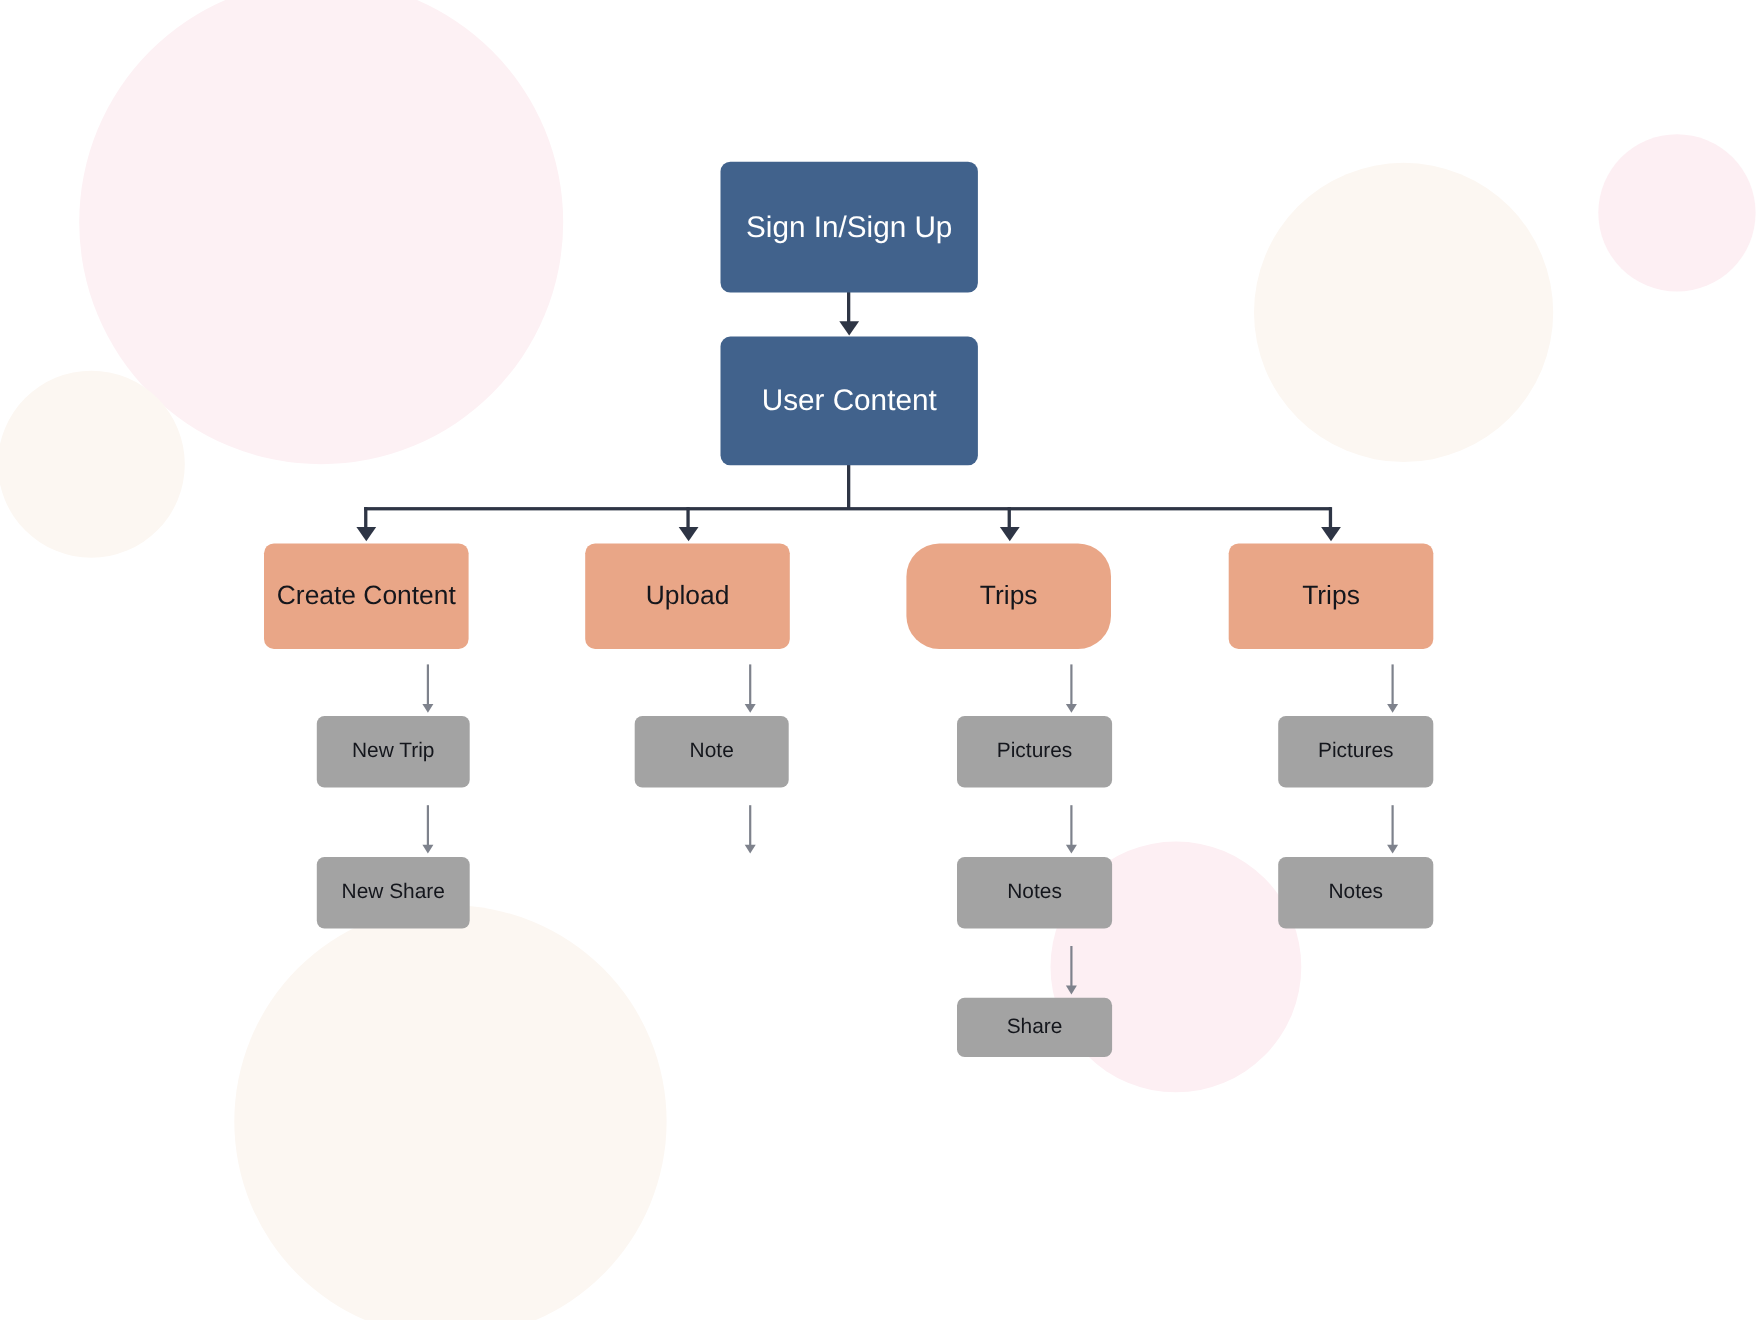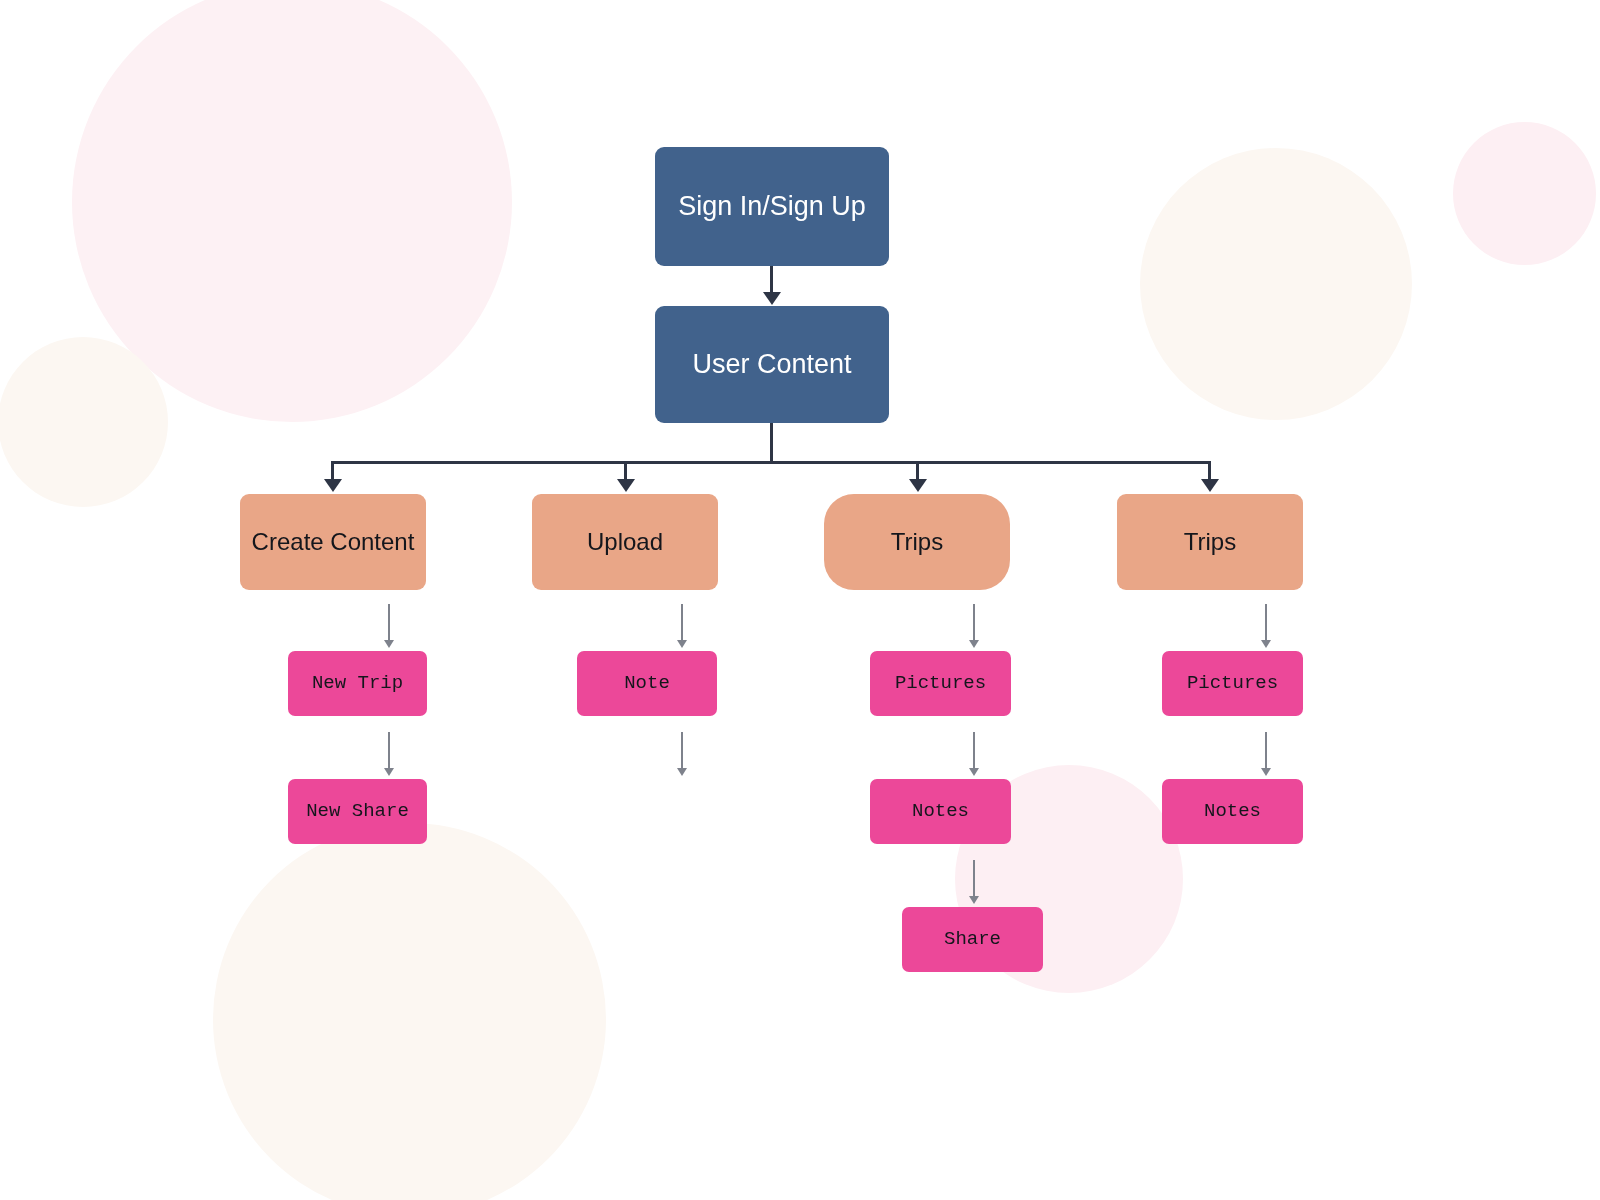--- a/index.html
+++ b/index.html
@@ -36,25 +36,24 @@
     font-size: 27px;
     border-radius: 9px;
   }
   .node.level-2 {
     background: #E9A687;
     color: #14161c;
     font-size: 24px;
     border-radius: 9px;
   }
   .node.level-3 {
-    background: #ec4899;
+    background: #a3a3a3;
     color: #14161c;
     font-size: 19px;
     border-radius: 7px;
-    font-family: Liberation Mono, monospace;
   }
   .conn {
     position: absolute;
     background: #2E3545;
     pointer-events: none;
   }
   .conn.v { width: 3px; }
   .conn.h { height: 3px; }
   .conn.thin { background: #7E828C; }
   .conn.thin.v { width: 2px; }
@@ -148,19 +147,19 @@
 
   <div class="node level-3" style="left:288px; top:779px; width:139px; height:65px;">New Share</div>
 
   <div class="node level-3" style="left:577px; top:651px; width:140px; height:65px;">Note</div>
 
 
   <div class="node level-3" style="left:870px; top:651px; width:141px; height:65px;">Pictures</div>
 
   <div class="node level-3" style="left:870px; top:779px; width:141px; height:65px;">Notes</div>
 
-  <div class="node level-3" style="left:870px; top:907px; width:141px; height:65px;margin-left:32px;">Share</div>
+  <div class="node level-3" style="left:870px; top:907px; width:141px; height:54px;">Share</div>
 
   <div class="node level-3" style="left:1162px; top:651px; width:141px; height:65px;">Pictures</div>
 
   <div class="node level-3" style="left:1162px; top:779px; width:141px; height:65px;">Notes</div>
 
 </div>
 
 </body></html>

